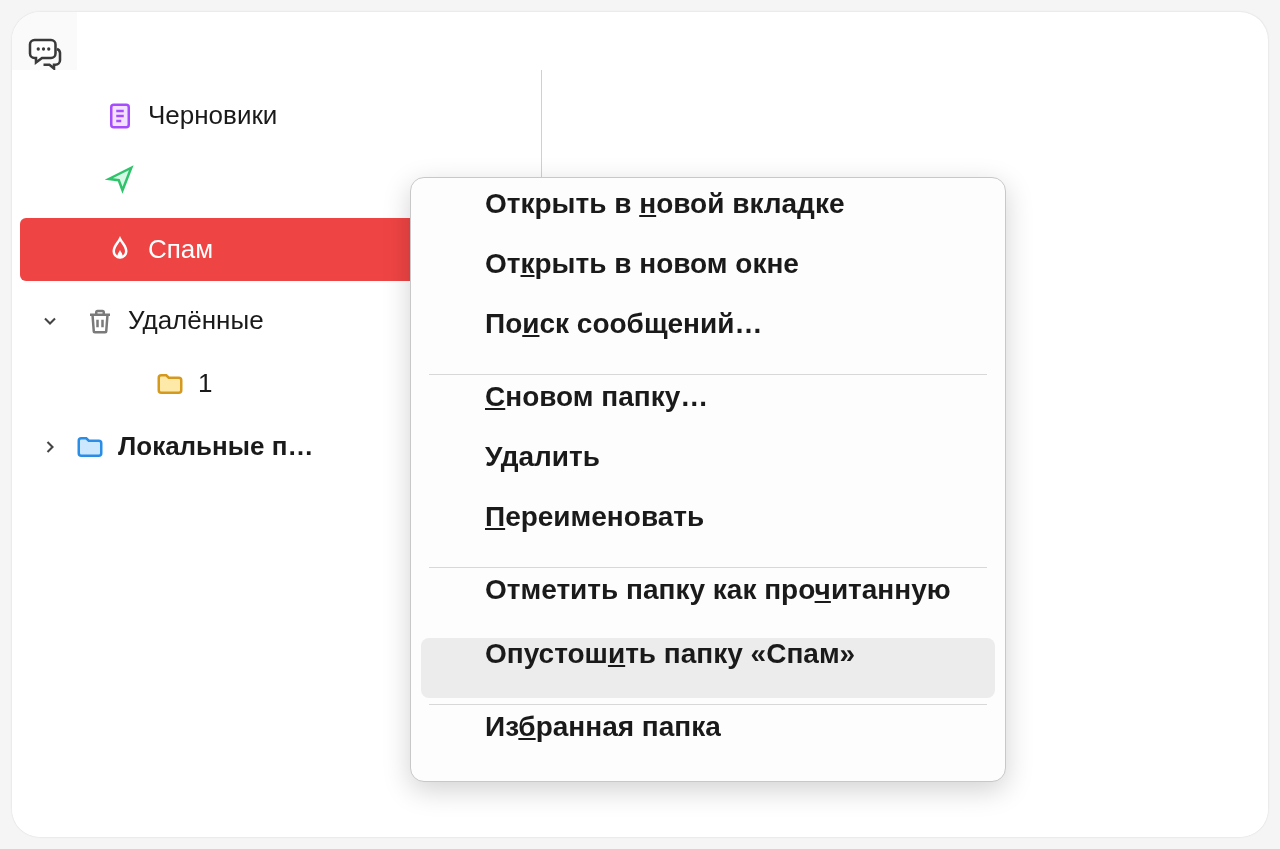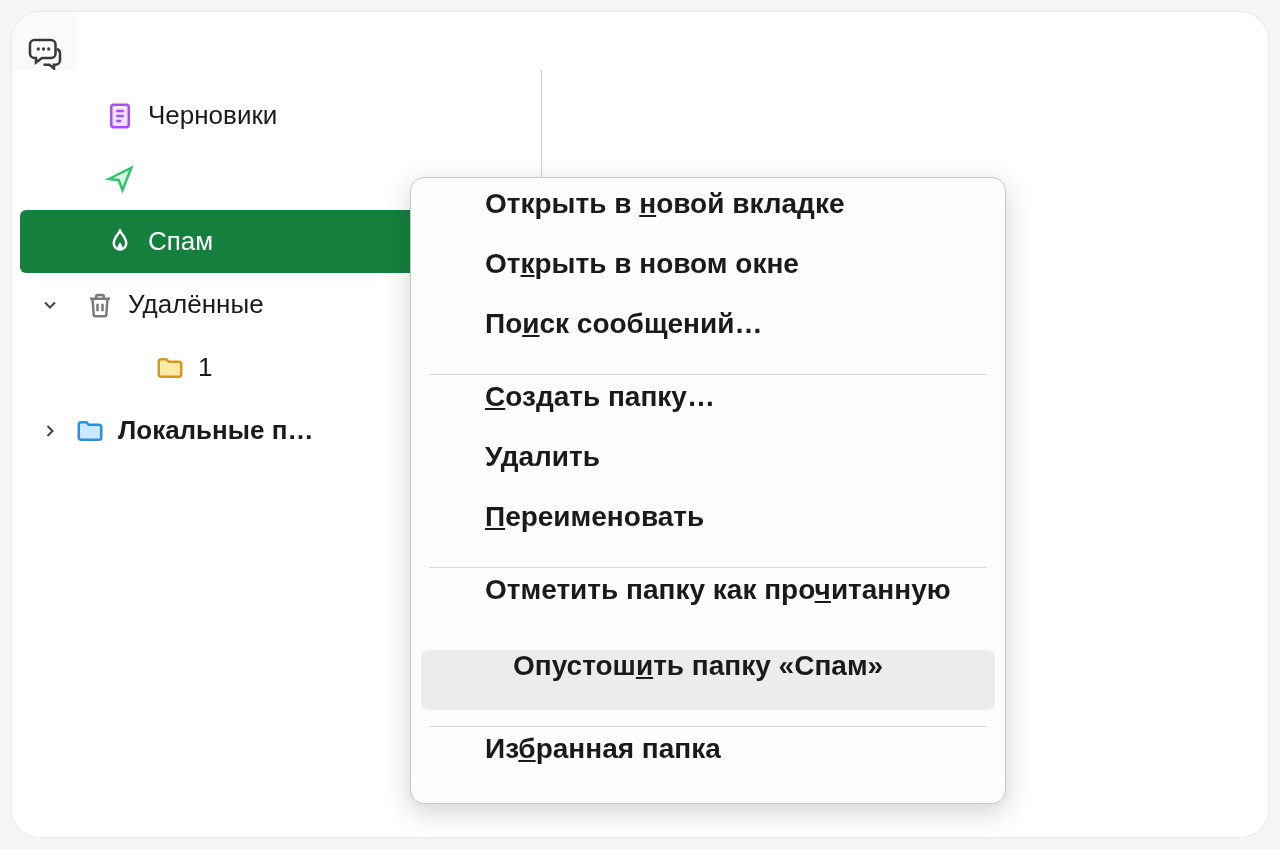--- a/index.html
+++ b/index.html
@@ -68,24 +68,24 @@
       padding-left: 18px;
       font-size: 26px;
       color: #1a1a1a;
       cursor: default;
     }
 
     .folder-item .indent-1 { width: 30px; }
     .folder-item .indent-2 { width: 80px; }
 
     .folder-item.selected {
-      background: #15803d;
+      background: #ef4444;
       color: #fff;
       border-radius: 6px;
-      margin: 0 8px;
+      margin: 8px 8px;
       padding-left: 10px;
     }
 
     .folder-item .chevron {
       width: 40px;
       display: flex;
       justify-content: center;
       align-items: center;
       color: #555;
     }
@@ -125,22 +125,22 @@
       align-items: flex-start;
       padding-left: 74px;
       font-size: 28px;
       color: #1a1a1a;
       cursor: default;
       font-weight: bold;
     }
 
     .menu-item.hovered {
       background: #ececec;
-      margin: 16px 10px;
-      padding-left: 92px;
+      margin: 4px 10px;
+      padding-left: 64px;
       border-radius: 8px;
     }
 
     .menu-separator {
       height: 1px;
       background: #d8d8d8;
       margin: 6px 18px;
     }
 
     .mnemonic {
@@ -268,21 +268,21 @@
       <span><span>От</span><span class="mnemonic">к</span><span>рыть в новом окне</span></span>
     </div>
 
     <div class="menu-item">
       <span><span>По</span><span class="mnemonic">и</span><span>ск сообщений…</span></span>
     </div>
 
     <div class="menu-separator"></div>
 
     <div class="menu-item">
-      <span><span></span><span class="mnemonic">С</span><span>оздать папку…</span></span>
+      <span><span></span><span class="mnemonic">С</span><span>новом папку…</span></span>
     </div>
 
     <div class="menu-item">
       <span>Удалить</span>
     </div>
 
     <div class="menu-item">
       <span><span></span><span class="mnemonic">П</span><span>ереименовать</span></span>
     </div>
 

